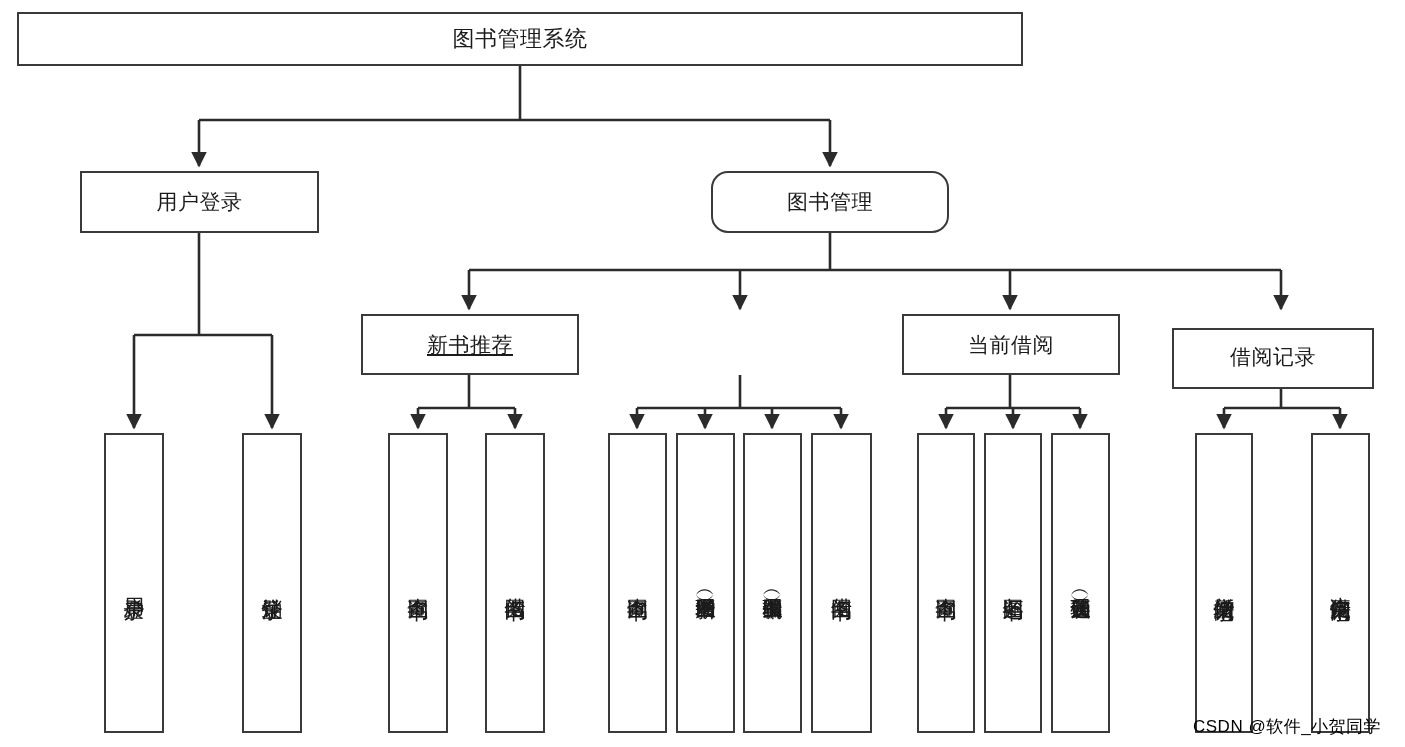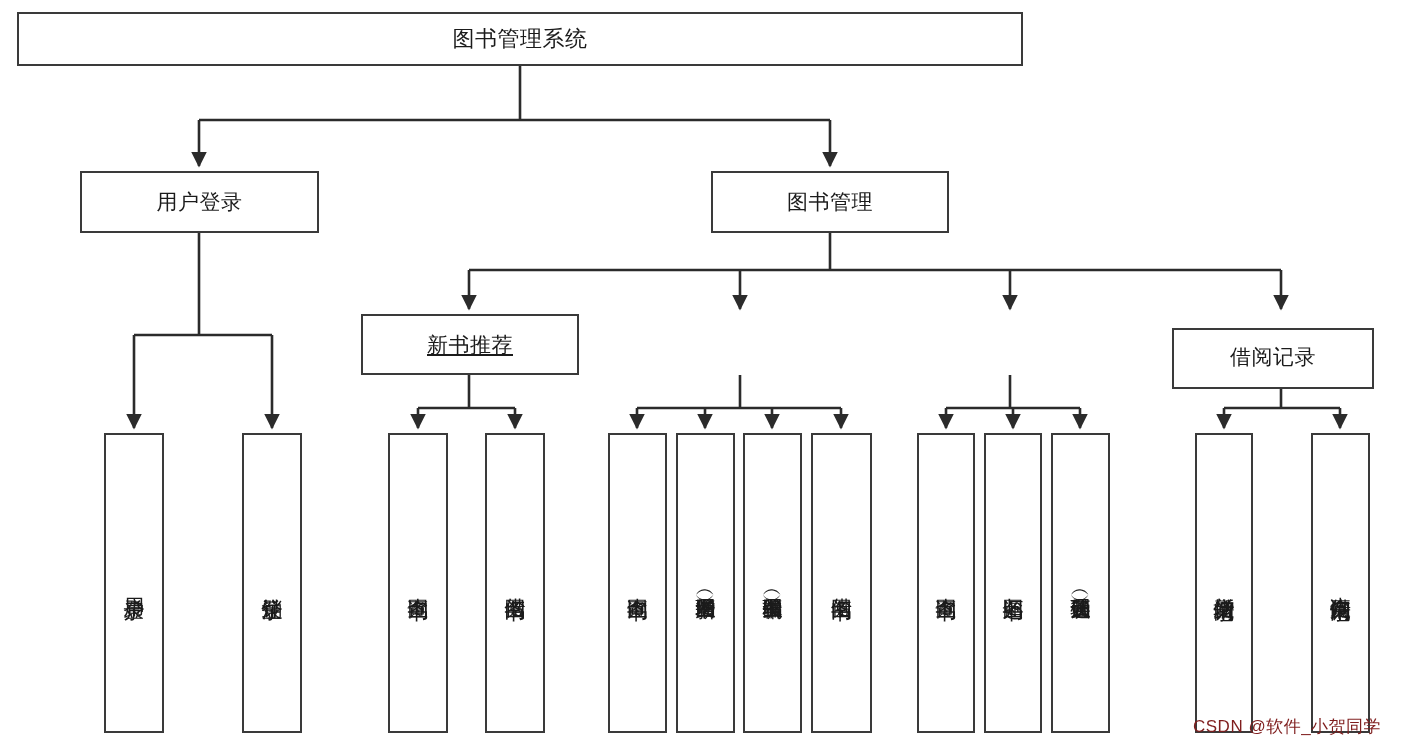--- a/index.html
+++ b/index.html
@@ -53,21 +53,21 @@
     padding: 4px 0;
     white-space: nowrap;
   }
   .node-v.tight {
     line-height: 1.16;
     letter-spacing: 0px;
     font-size: 20px;
   }
   .watermark {
     position: absolute;
-    color: #7f1d1d;
+    color: #000000;
     font-size: 17px;
     letter-spacing: 0.5px;
     white-space: nowrap;
   }
 </style>
 </head>
 <body>
 
 <div id="canvas">
 
@@ -117,23 +117,24 @@
       <path d="M 1281 375 L 1281 408"></path>
       <path d="M 1224 408 L 1340 408"></path>
       <path d="M 1224 408 L 1224 428" marker-end="url(#arrow)"></path>
       <path d="M 1340 408 L 1340 428" marker-end="url(#arrow)"></path>
     </g>
   </svg>
 
   <div class="node node-h node-root" style="left: 17px; top: 12px; width: 1006px; height: 54px;">图书管理系统</div>
 
   <div class="node node-h" style="left: 80px; top: 171px; width: 239px; height: 62px;">用户登录</div>
-  <div class="node node-h" style="left: 711px; top: 171px; width: 238px; height: 62px;">图书管理</div>
+  <div class="node node-h" style="left: 711px; top: 171px; width: 238px; height: 62px; border-radius: 17px;">图书管理</div>
 
   <div class="node node-h" style="left: 361px; top: 314px; width: 218px; height: 61px; text-decoration: underline;">新书推荐</div>
+  <div class="node node-h" style="left: 902px; top: 314px; width: 218px; height: 61px;">当前借阅</div>
   <div class="node node-h" style="left: 1172px; top: 328px; width: 202px; height: 61px; font-family: Liberation Mono, monospace;">借阅记录</div>
 
   <div class="node node-v" style="left: 104px; top: 433px; width: 60px; height: 300px;">用户登录</div>
   <div class="node node-v" style="left: 242px; top: 433px; width: 60px; height: 300px;">注销登录</div>
   <div class="node node-v" style="left: 388px; top: 433px; width: 60px; height: 300px;">查询图书</div>
   <div class="node node-v" style="left: 485px; top: 433px; width: 60px; height: 300px;">借阅图书</div>
   <div class="node node-v" style="left: 608px; top: 433px; width: 59px; height: 300px;">查询图书</div>
   <div class="node node-v tight" style="left: 676px; top: 433px; width: 59px; height: 300px;">新增图书（管理员）</div>
   <div class="node node-v tight" style="left: 743px; top: 433px; width: 59px; height: 300px;">编辑图书（管理员）</div>
   <div class="node node-v" style="left: 811px; top: 433px; width: 61px; height: 300px;">借阅图书</div>

